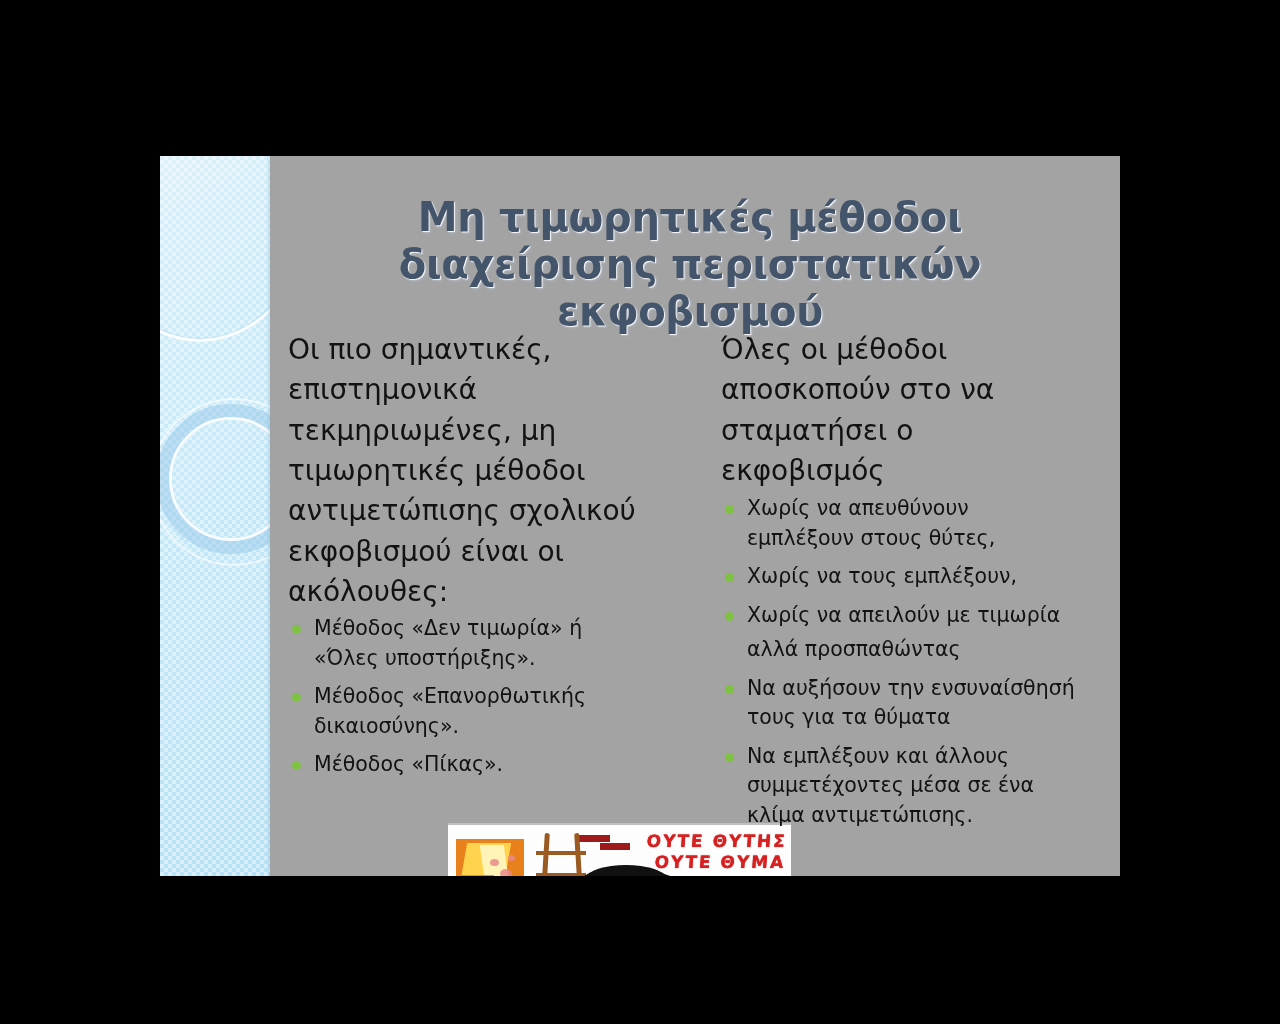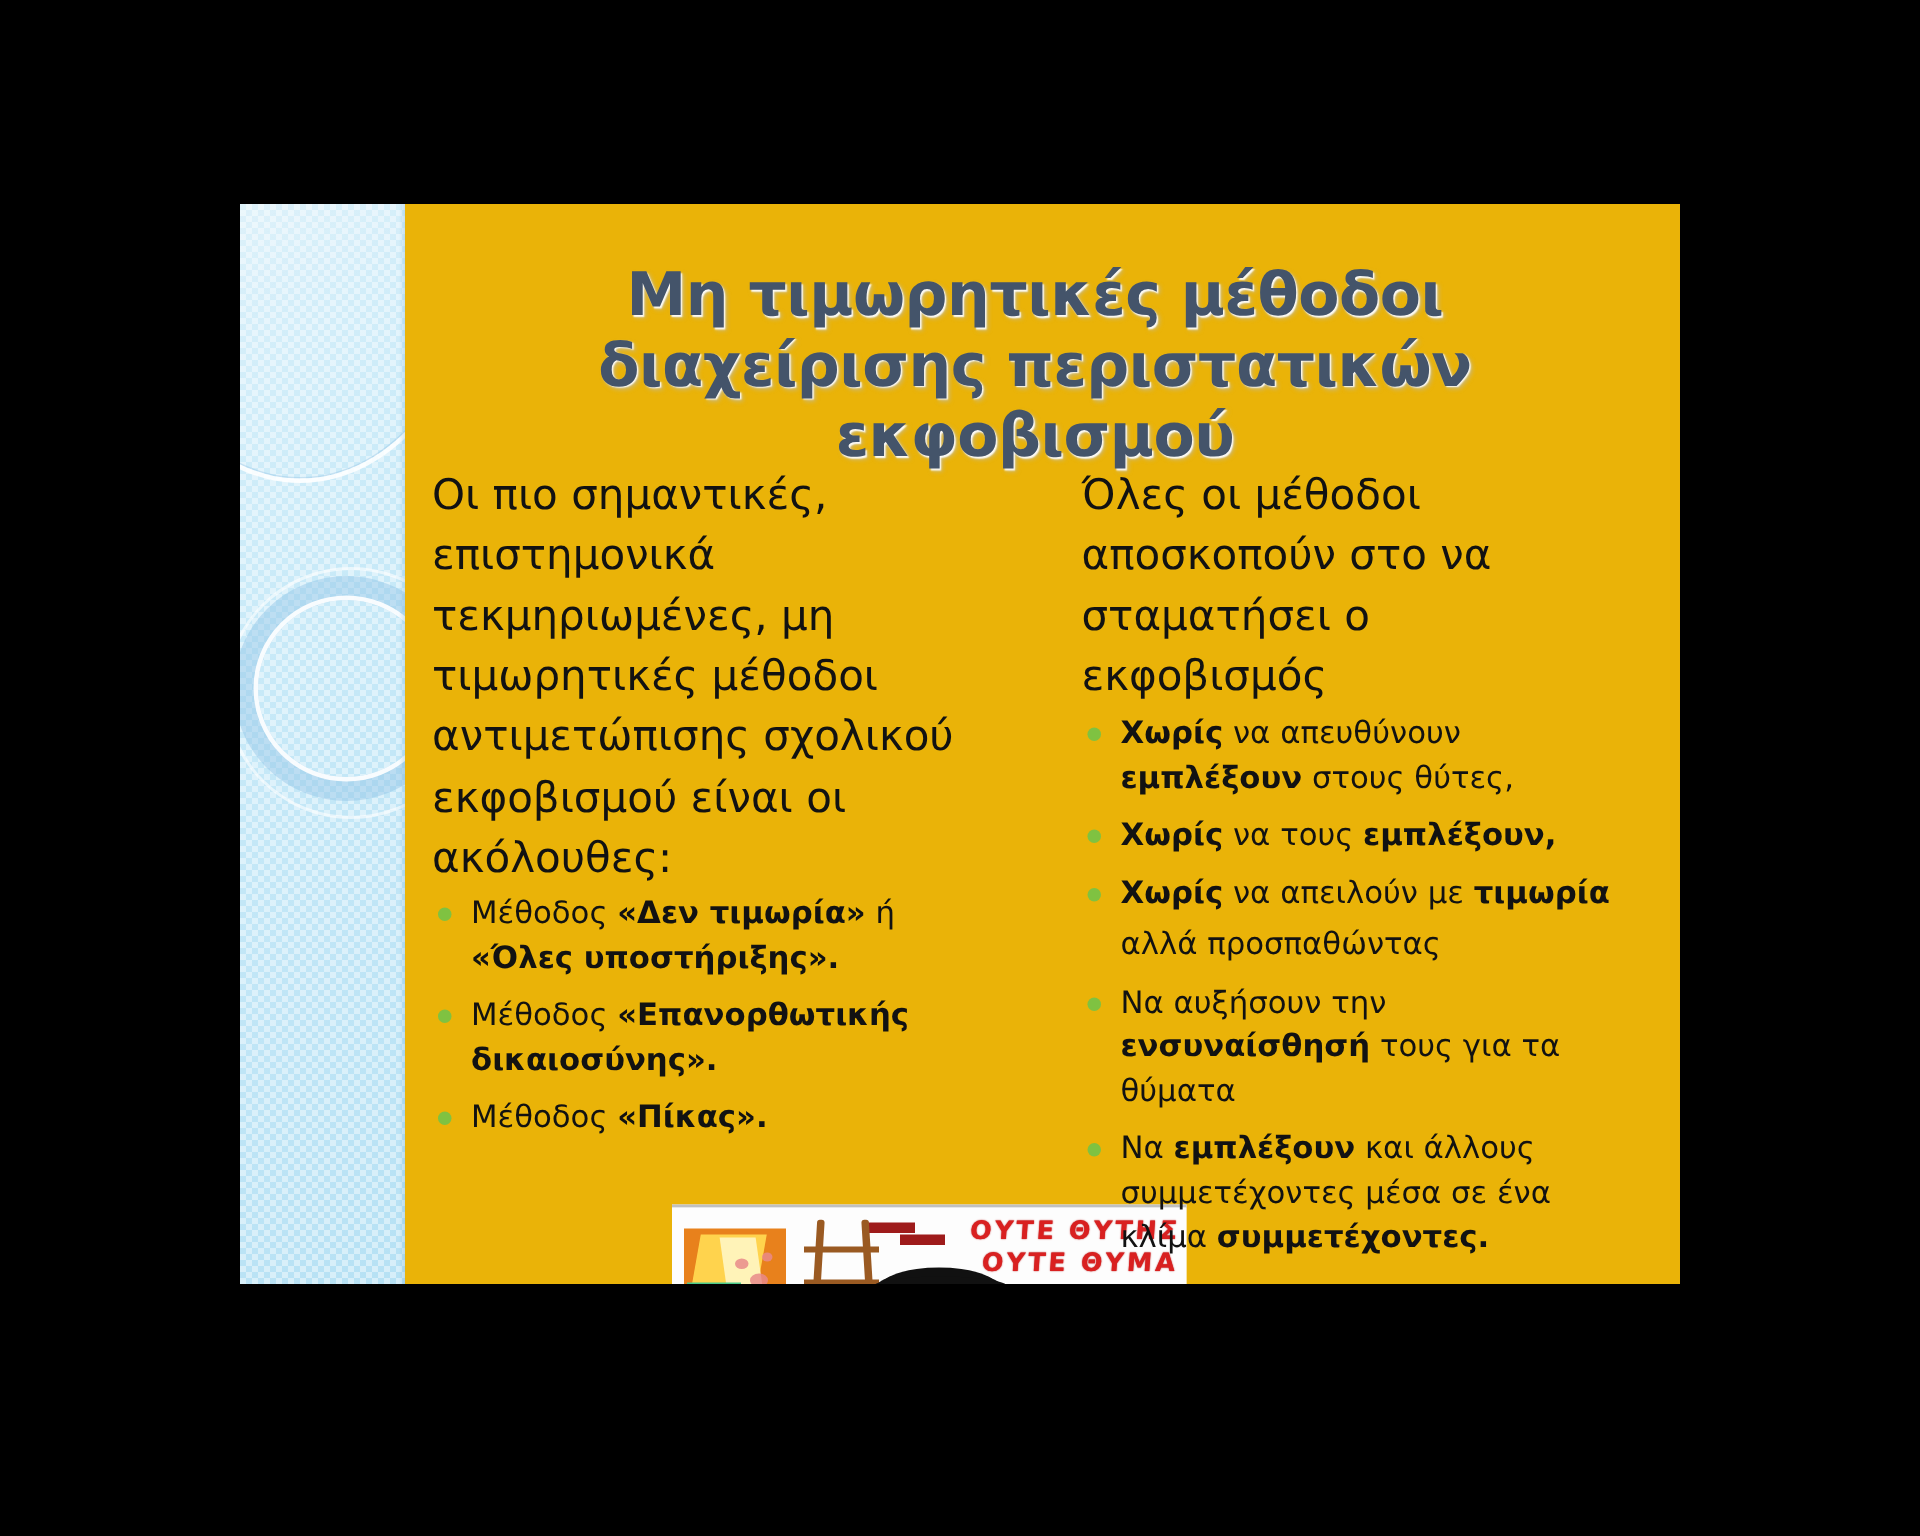--- a/index.html
+++ b/index.html
@@ -3,22 +3,22 @@
 <meta charset="utf-8">
 <style>
   html,body{margin:0;padding:0;}
   body{
     width:1280px;height:1024px;background:#000000;overflow:hidden;
     font-family:"DejaVu Sans","Liberation Sans",sans-serif;
   }
 
   
   #slide{
-    position:absolute;left:160px;top:136px;width:960px;height:720px;
-    background:#eab308;overflow:hidden;
+    position:absolute;left:160px;top:156px;width:960px;height:720px;
+    background:#a3a3a3;overflow:hidden;
   }
 
   
   #band{
     position:absolute;left:0;top:0;width:110px;height:720px;
     background:
       linear-gradient(135deg,#d9f0fa 0%,#c9eaf8 35%,#bfe5f6 70%,#b6e1f4 100%);
     overflow:hidden;
   }
   #band .tex{
@@ -95,21 +95,21 @@
     color:#121212;
     margin-bottom:9px;
   }
   ul.bl li.dot::before{
     content:"";
     position:absolute;left:4px;top:11px;
     width:9px;height:9px;border-radius:50%;
     background:#7fc241;
   }
   ul.bl li.nodot{margin-top:-4px;}
-  ul.bl li b{font-weight:bold;margin-top:22px;}
+  ul.bl li b{font-weight:normal;margin-top:22px;}
 
   
   #pic{
     position:absolute;left:160px;top:493px;width:343px;height:207px;
     background:#ffffff;overflow:hidden;
     border-top:2px solid #c0c0c0;
   }
   #pic .wall{position:absolute;left:0;top:0;width:100%;height:63%;background:#fdfdfd;}
 
   
@@ -233,18 +233,18 @@
       <li class="dot">
         <b>Χωρίς</b><span> να απειλούν με </span><b>τιμωρία</b>
       </li>
       <li class="nodot">
         <span>αλλά προσπαθώντας</span>
       </li>
       <li class="dot">
         <span>Να αυξήσουν την </span><b>ενσυναίσθησή</b><span> τους για τα θύματα</span>
       </li>
       <li class="dot">
-        <span>Να </span><b>εμπλέξουν</b><span> και άλλους συμμετέχοντες μέσα σε ένα κλίμα </span><b>συμμετέχοντες.</b>
+        <span>Να </span><b>εμπλέξουν</b><span> και άλλους συμμετέχοντες μέσα σε ένα κλίμα </span><b>αντιμετώπισης.</b>
       </li>
     </ul>
   </div>
 
 </div>
 
 </body></html>

